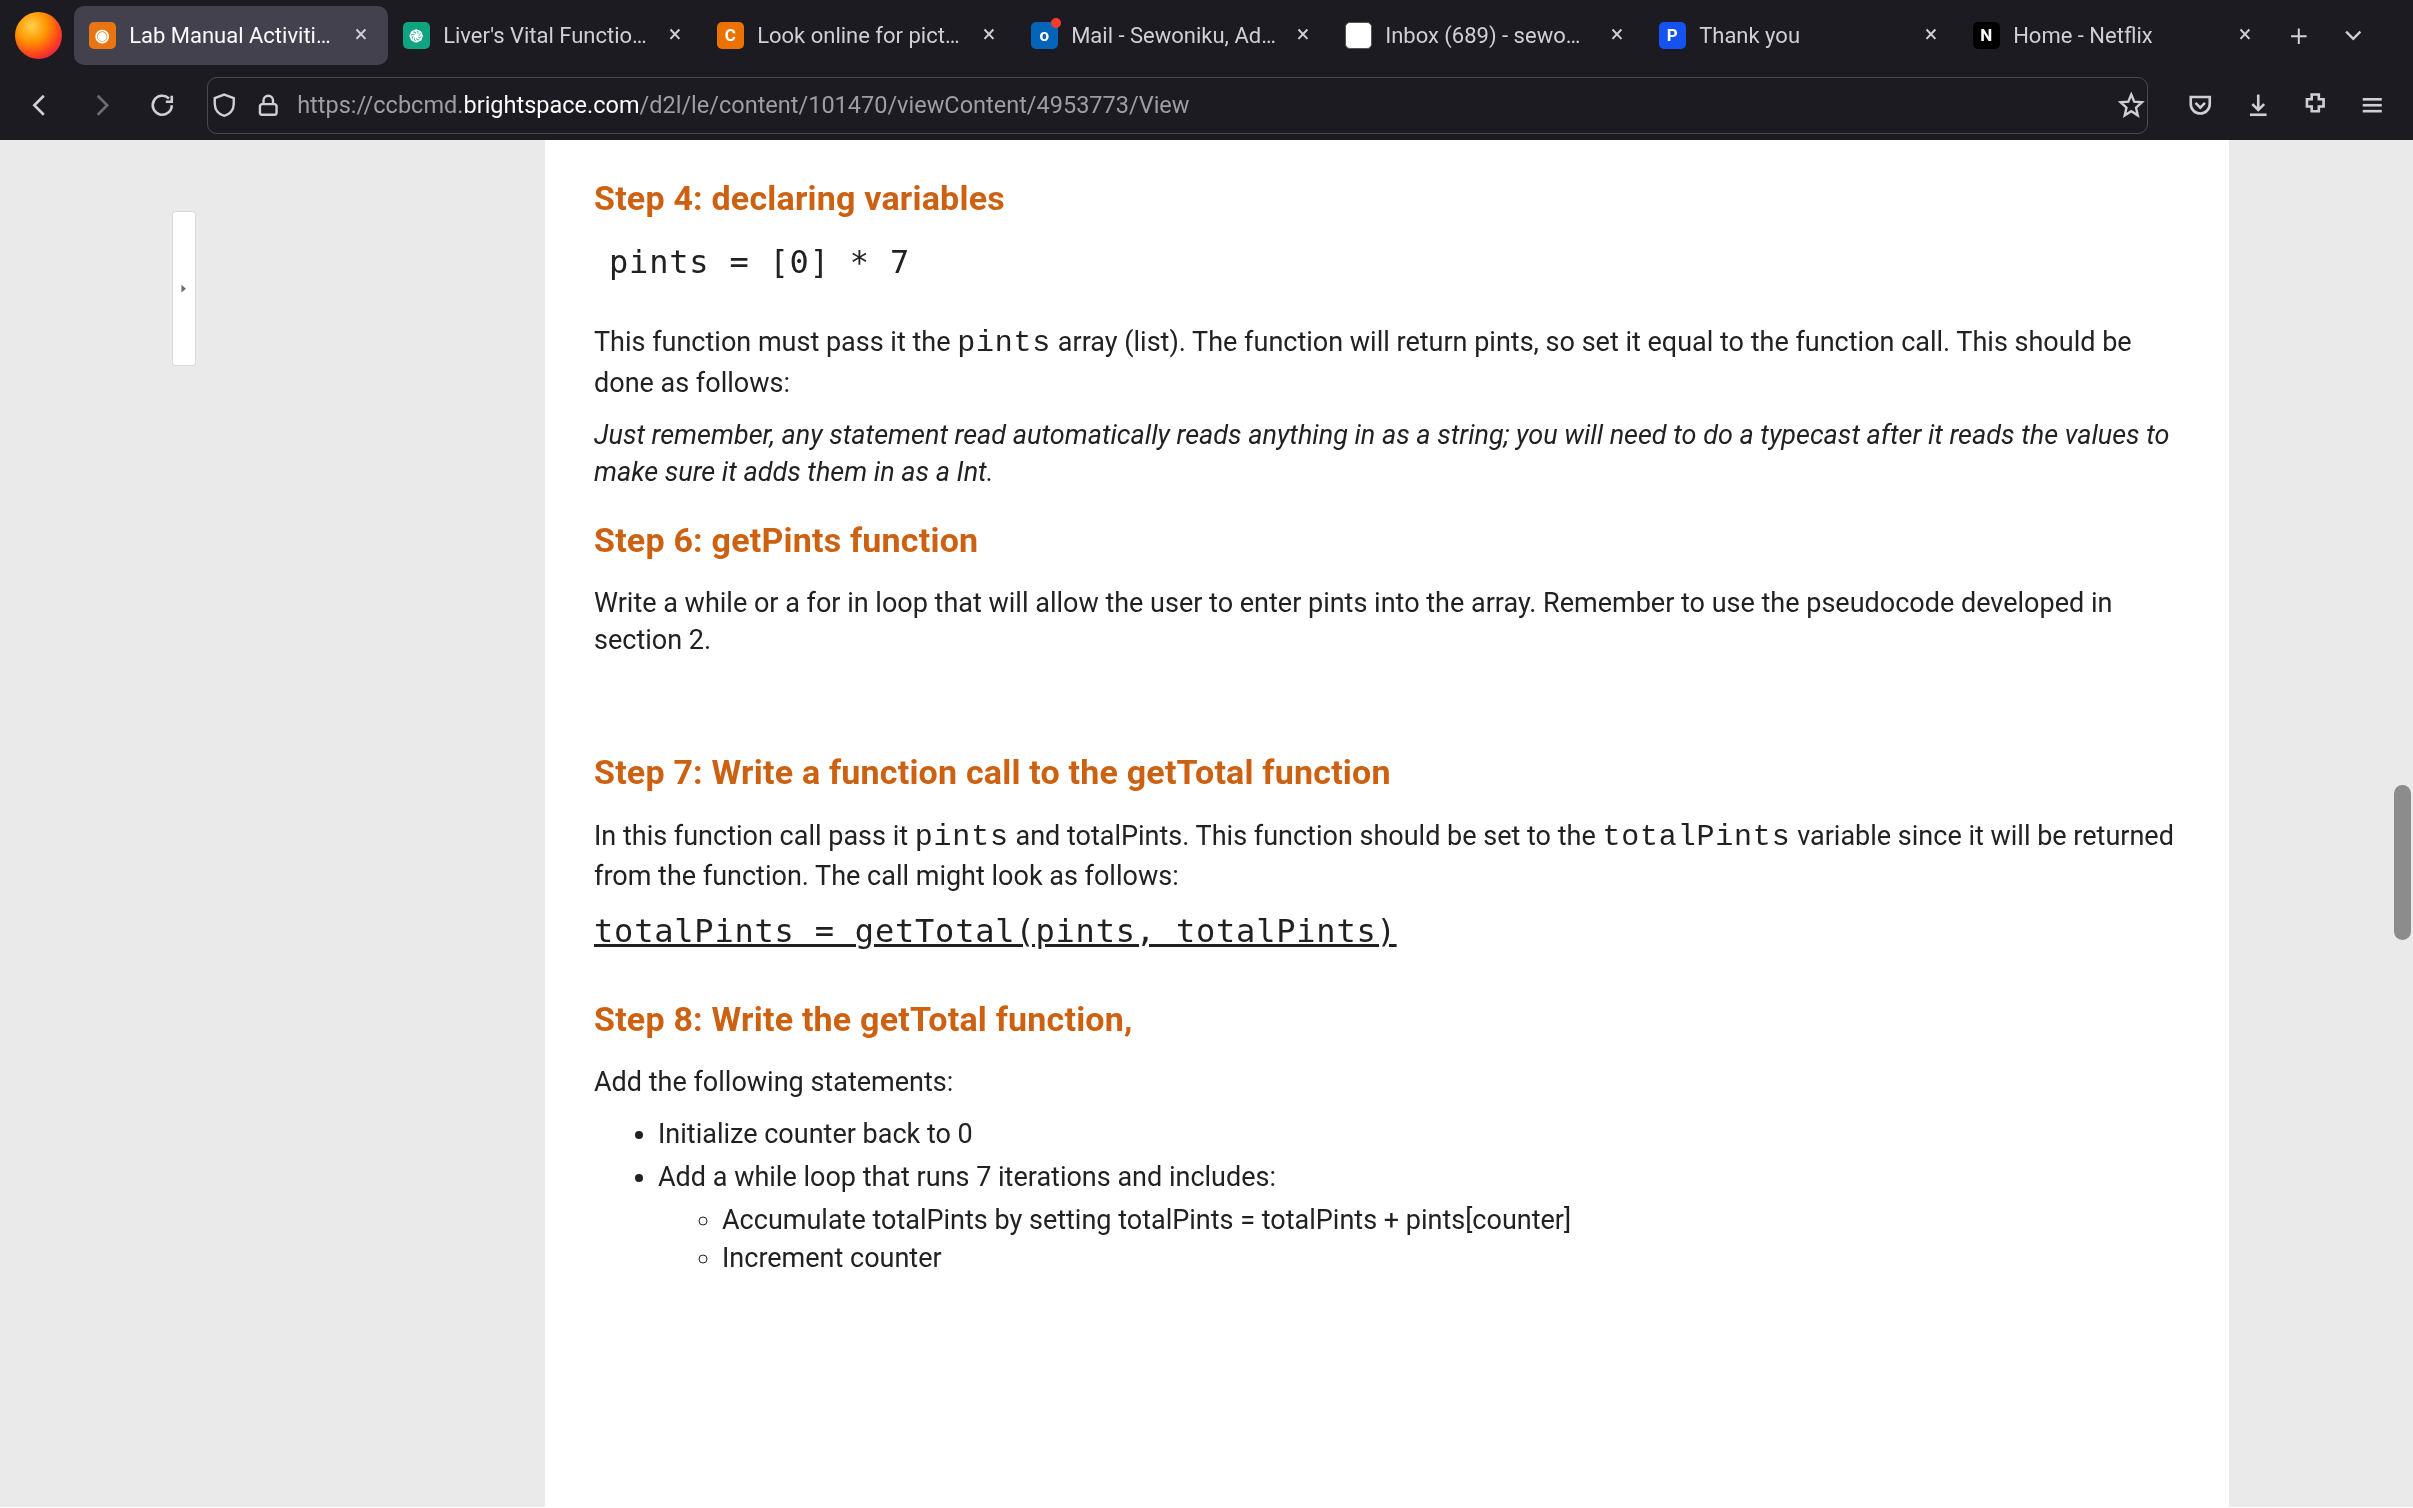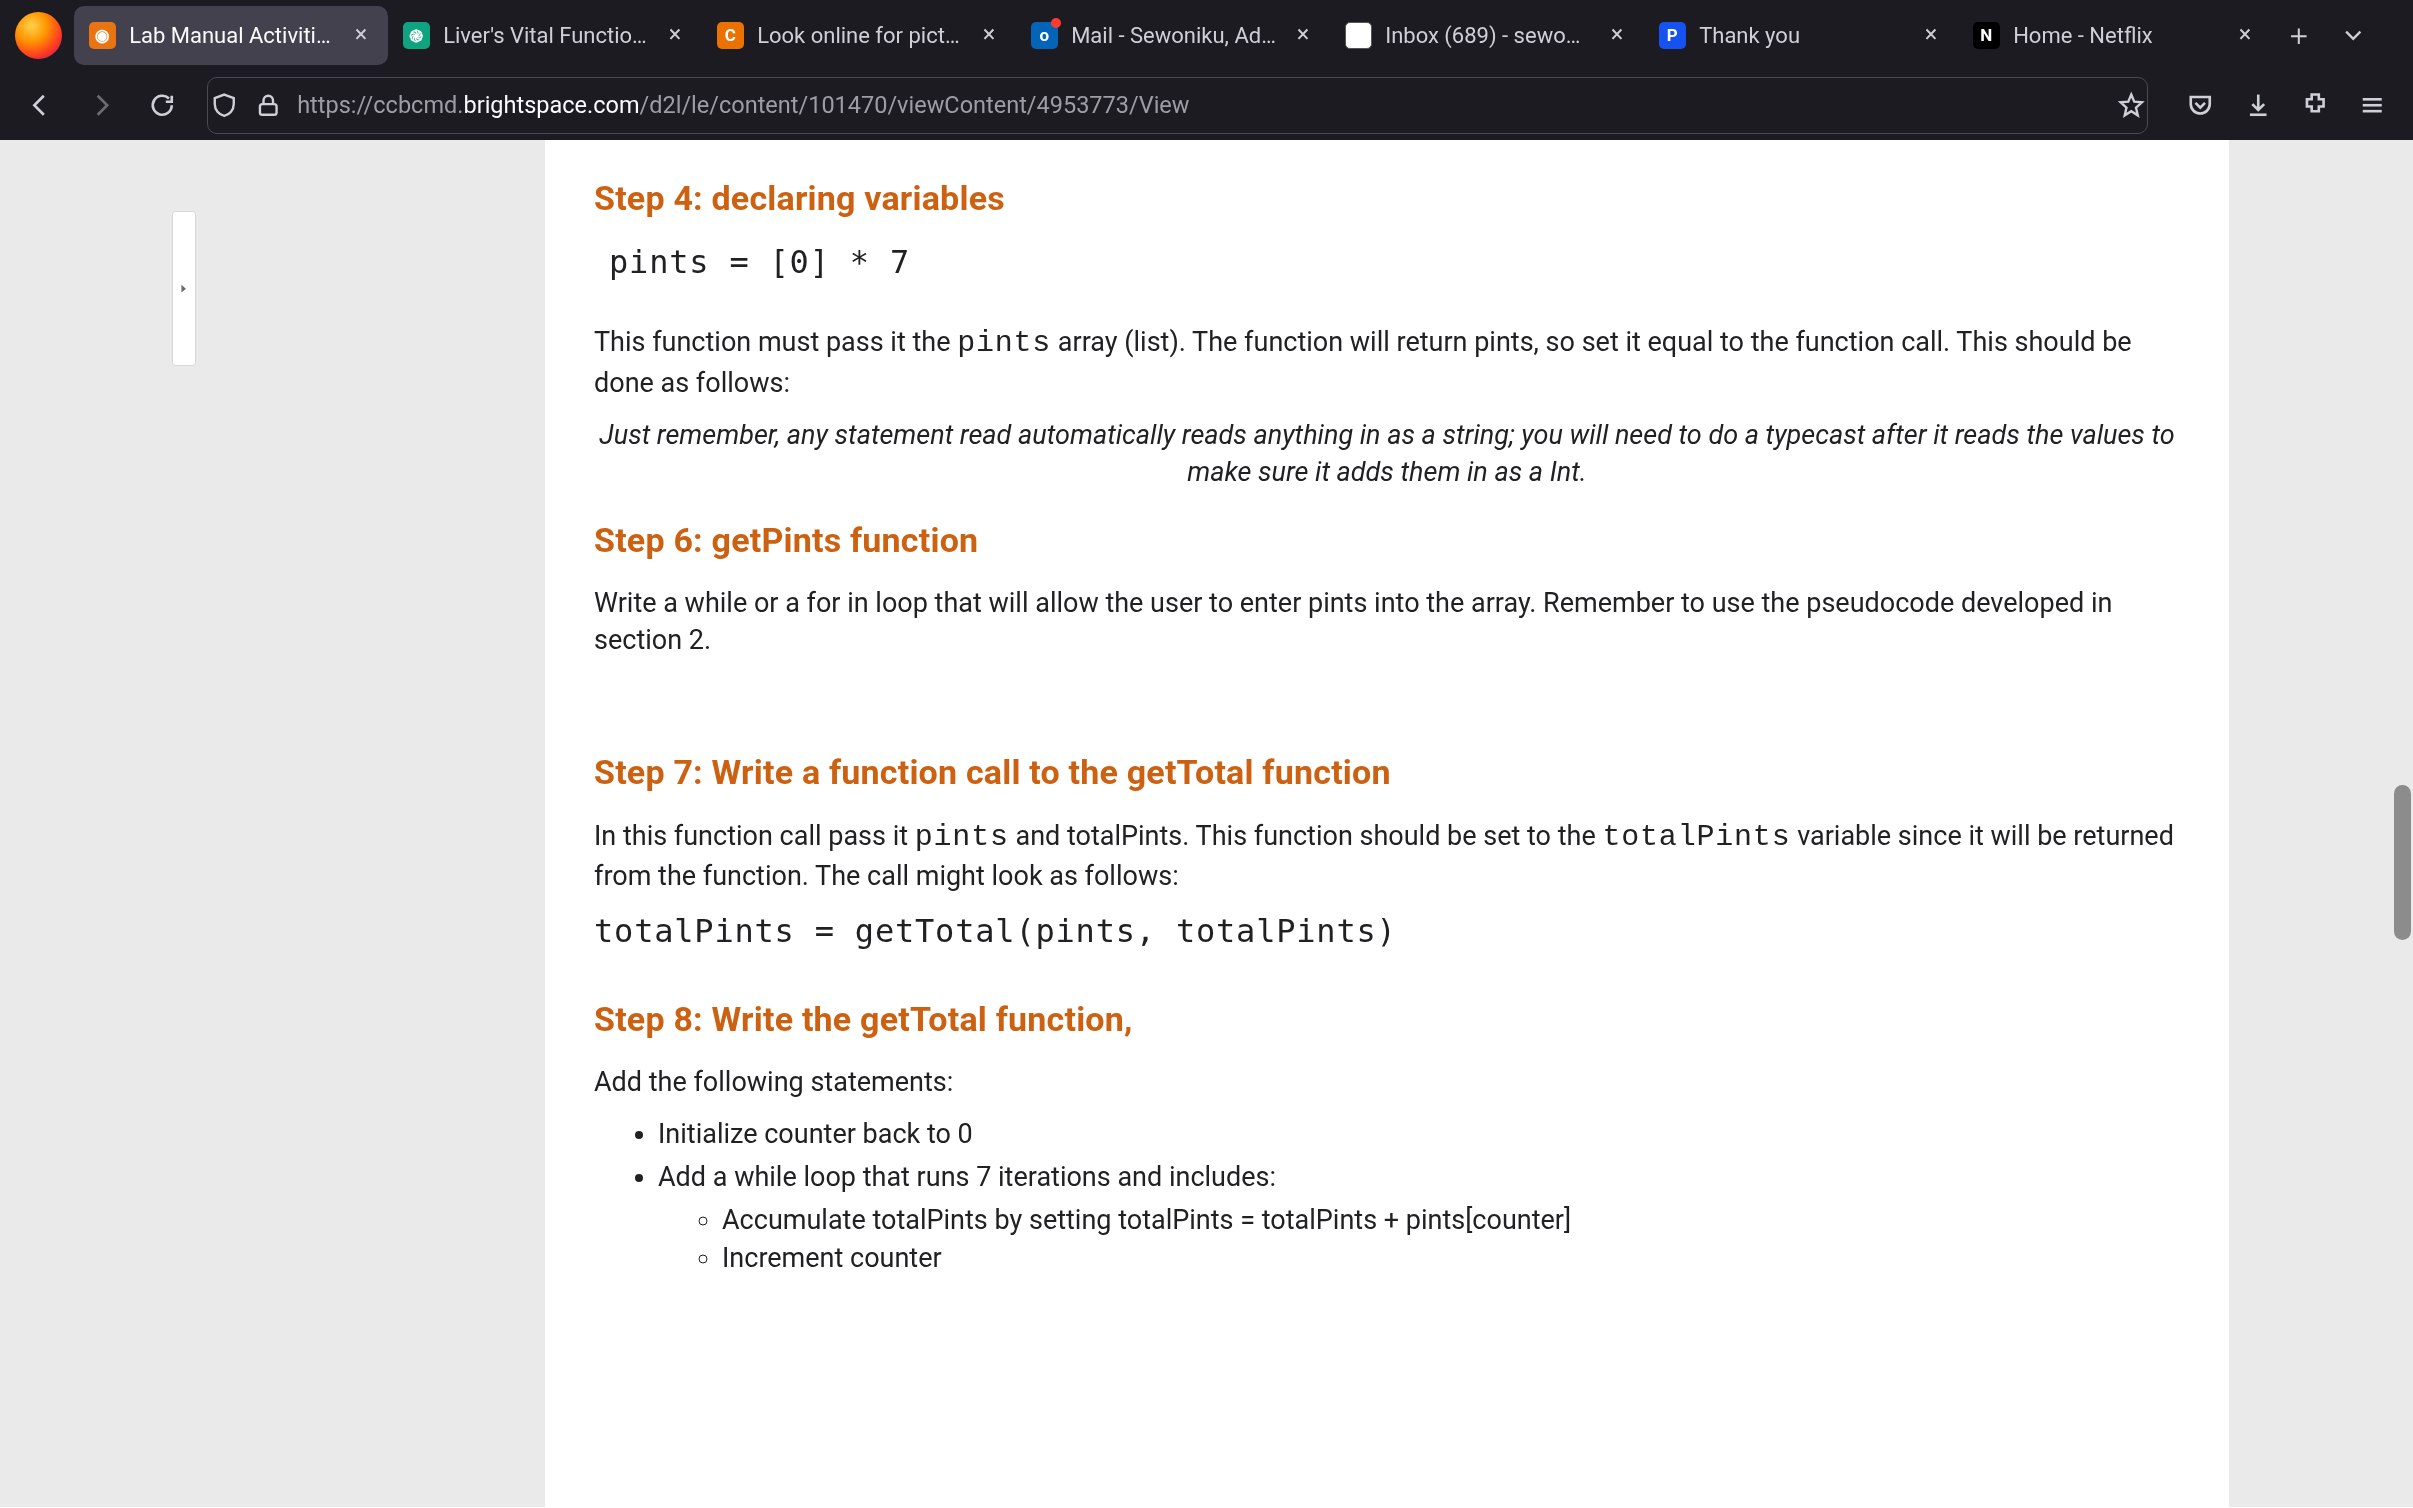--- a/index.html
+++ b/index.html
@@ -41,21 +41,21 @@
   .left-rail { position: absolute; left: 0; top: 0; bottom: 0; width: 228px; background: #eaeaea; border-right: 0.8px solid #eaeaea; }
   .rail-handle { position: absolute; left: 172px; top: 71px; width: 23.5px; height: 155px; background: #fff; border: 0.8px solid #d8d8d8; border-radius: 3.4px; display: flex; align-items: center; justify-content: center; color: #6a6a6a; }
   .rail-handle svg { width: 13.4px; height: 13.4px; fill: #6a6a6a; }
   
   .doc-area { position: absolute; left: 228px; right: 0; top: 0; bottom: 0; background: #eaeaea; }
   .page { position: absolute; left: 317px; top: 0; width: 1684px; bottom: 0; background: #ffffff; padding: 30px 49px 0 49px; color: #222; }
   
   .step-h { color: #cd6112; font-size: 34px; font-weight: 700; margin-top: 49px; margin-bottom: 25px; letter-spacing: 0.2px; }
   .step-h.first { margin-top: 8.4px; }
   .body-p { font-size: 27px; line-height: 1.38; color: #202122; margin-bottom: 15px; }
-  .body-p.italic { font-style: italic; text-align: center; }
+  .body-p.italic { font-style: italic; }
   .code-block { font-family: "Menlo", "Consolas", monospace; font-size: 32px; letter-spacing: 0.8px; white-space: pre; margin: 17px 0 42px 15px; color: #202122; }
   .code-inline { font-family: Liberation Mono, monospace; font-size: 30px; letter-spacing: 0.8px; }
   
   ul.outer { list-style: disc; margin: 13.4px 0 0 64px; font-size: 27px; line-height: 1.4; color: #202122; }
   ul.outer > li { margin-bottom: 5px; }
   ul.inner { list-style: circle; margin: 5px 0 0 64px; }
   
   .vscroll-track { position: absolute; right: 0; top: 0; bottom: 0; width: 25px; }
   .vscroll-thumb { position: absolute; right: 1.7px; width: 17px; background: #8c8c8c; border-radius: 8.4px; }
 </style>
@@ -195,21 +195,21 @@
       </p>
       <p class="body-p italic">Just remember,  any statement read automatically reads anything in as a string; you will need to do a typecast after it reads the values to make sure it adds them in as a Int.</p>
 
       <h3 class="step-h" style="margin-top:28.5px;">Step 6:   getPints function</h3>
       <p class="body-p">Write a while or a for in loop that will allow the user to enter pints into the array. Remember to use the pseudocode developed in section 2.</p>
 
       <h3 class="step-h" style="margin-top:92px;">Step 7:  Write a function call to the getTotal function</h3>
       <p class="body-p">
         <span>In this function call pass it </span><span class="code-inline">pints</span><span> and </span><span>totalPints</span><span>.  This function should be set to the </span><span class="code-inline">totalPints</span><span> variable since it will be returned from the function.  The call might look as follows:</span>
       </p>
-      <div class="code-block" style="margin-left:0;">totalPints = getTotal(pints, totalPints)</div>
+      <div class="code-block" style="margin-left:0;text-decoration:underline;">totalPints = getTotal(pints, totalPints)</div>
 
       <h3 class="step-h">Step 8:  Write the getTotal function,</h3>
       <p class="body-p">Add the following statements:</p>
       <ul class="outer">
         <li>Initialize counter back to 0</li>
         <li>
           <span>Add a while loop that runs 7 iterations and includes:</span>
           <ul class="inner">
             <li>Accumulate totalPints by setting totalPints = totalPints + pints[counter]</li>
             <li>Increment counter</li>

